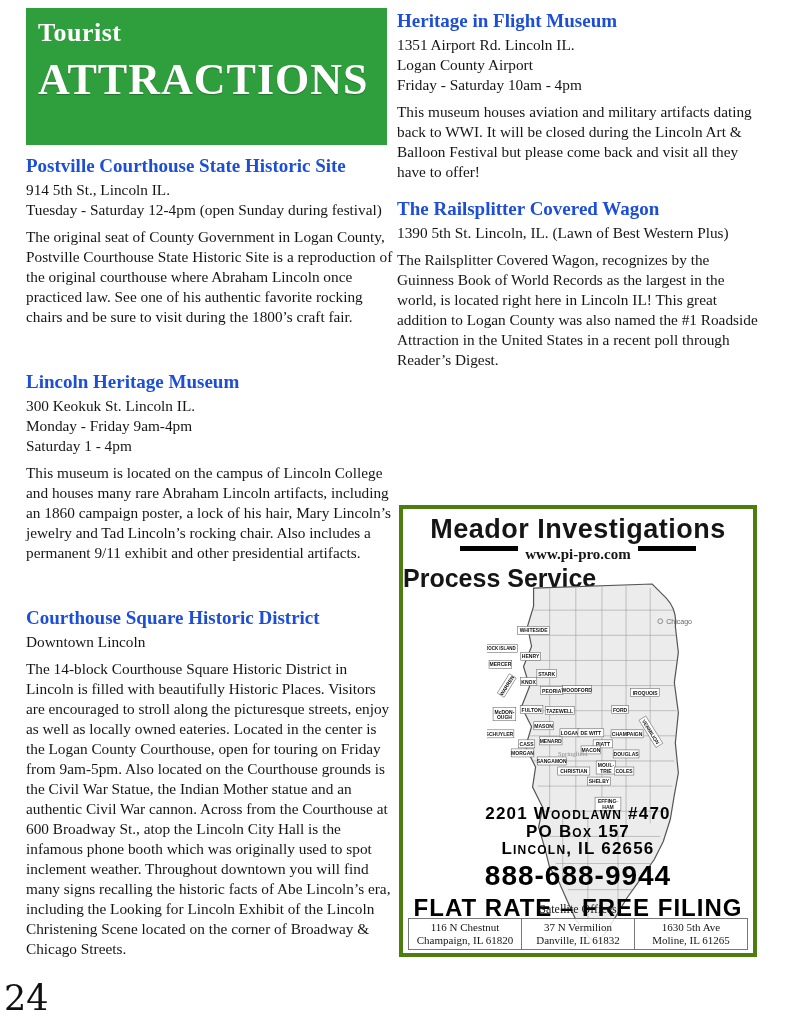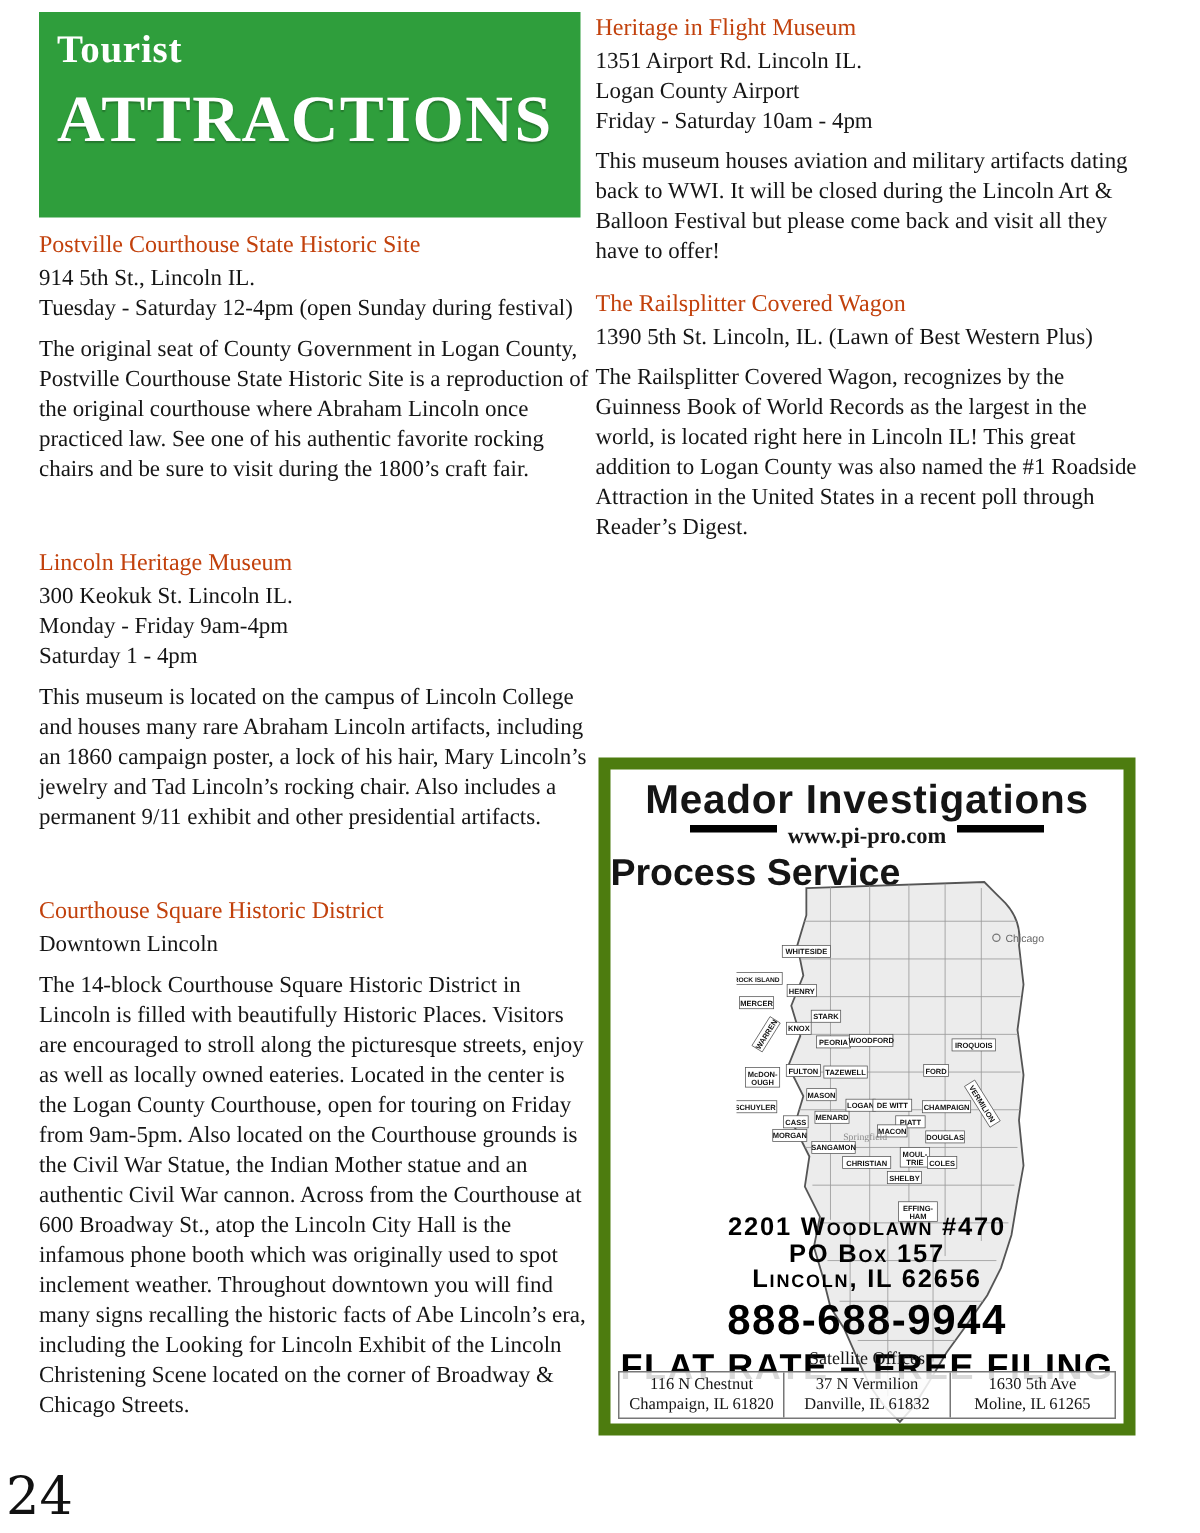--- a/index.html
+++ b/index.html
@@ -18,31 +18,31 @@
   }
   .header-kicker { font-size:26px; font-weight:bold; letter-spacing:.5px; }
   .header-title  { font-size:44px; font-weight:bold; letter-spacing:1px; margin-top:6px;
                    text-shadow:0 1px 1px rgba(0,0,0,.25); }
 
   
   .sec { margin-top:44px; }
   .sec.first { margin-top:10px; }
   .col-right .sec.first { margin-top:2px; }
   .col-right .sec.second { margin-top:16px; }
-  .sec h2 { margin:0 0 3px 0; font-size:16px; font-weight:normal; color:#c2410c; }
+  .sec h2 { margin:0 0 3px 0; font-size:19px; font-weight:bold; color:#1d4ed8; }
   .addr { font-size:15.3px; line-height:20px; }
   .para { font-size:15.3px; line-height:20px; margin-top:7px; text-align:left; }
 
   
   .page-num { position:absolute; left:4px; top:978px; font-size:35px; font-family:"DejaVu Serif", serif; color:#111; }
 
   
   .ad {
     position:absolute; left:2px; top:497px; width:358px; height:452px;
-    border:8px solid #4d7c0f; box-sizing:border-box; background:#fff;
+    border:4px solid #4d7c0f; box-sizing:border-box; background:#fff;
   }
   .ad-title { font-family:"Liberation Sans", sans-serif; font-weight:bold; font-size:27px;
               text-align:center; margin-top:5px; letter-spacing:.5px; }
   .ad-url-row { display:flex; align-items:flex-start; justify-content:center; gap:7px; margin-top:1px; }
   .ad-url-row .bar { height:5px; background:#000; width:58px; }
   .ad-url { font-family:"Liberation Serif", serif; font-weight:bold; font-size:15px; }
   .ad-service { font-family:"Liberation Sans", sans-serif; font-weight:bold; font-size:25px;
                 text-align:left; margin-top:1px; }
   .ad-map { position:absolute; left:84px; top:71px; width:252px; height:372px; z-index:1; }
 

